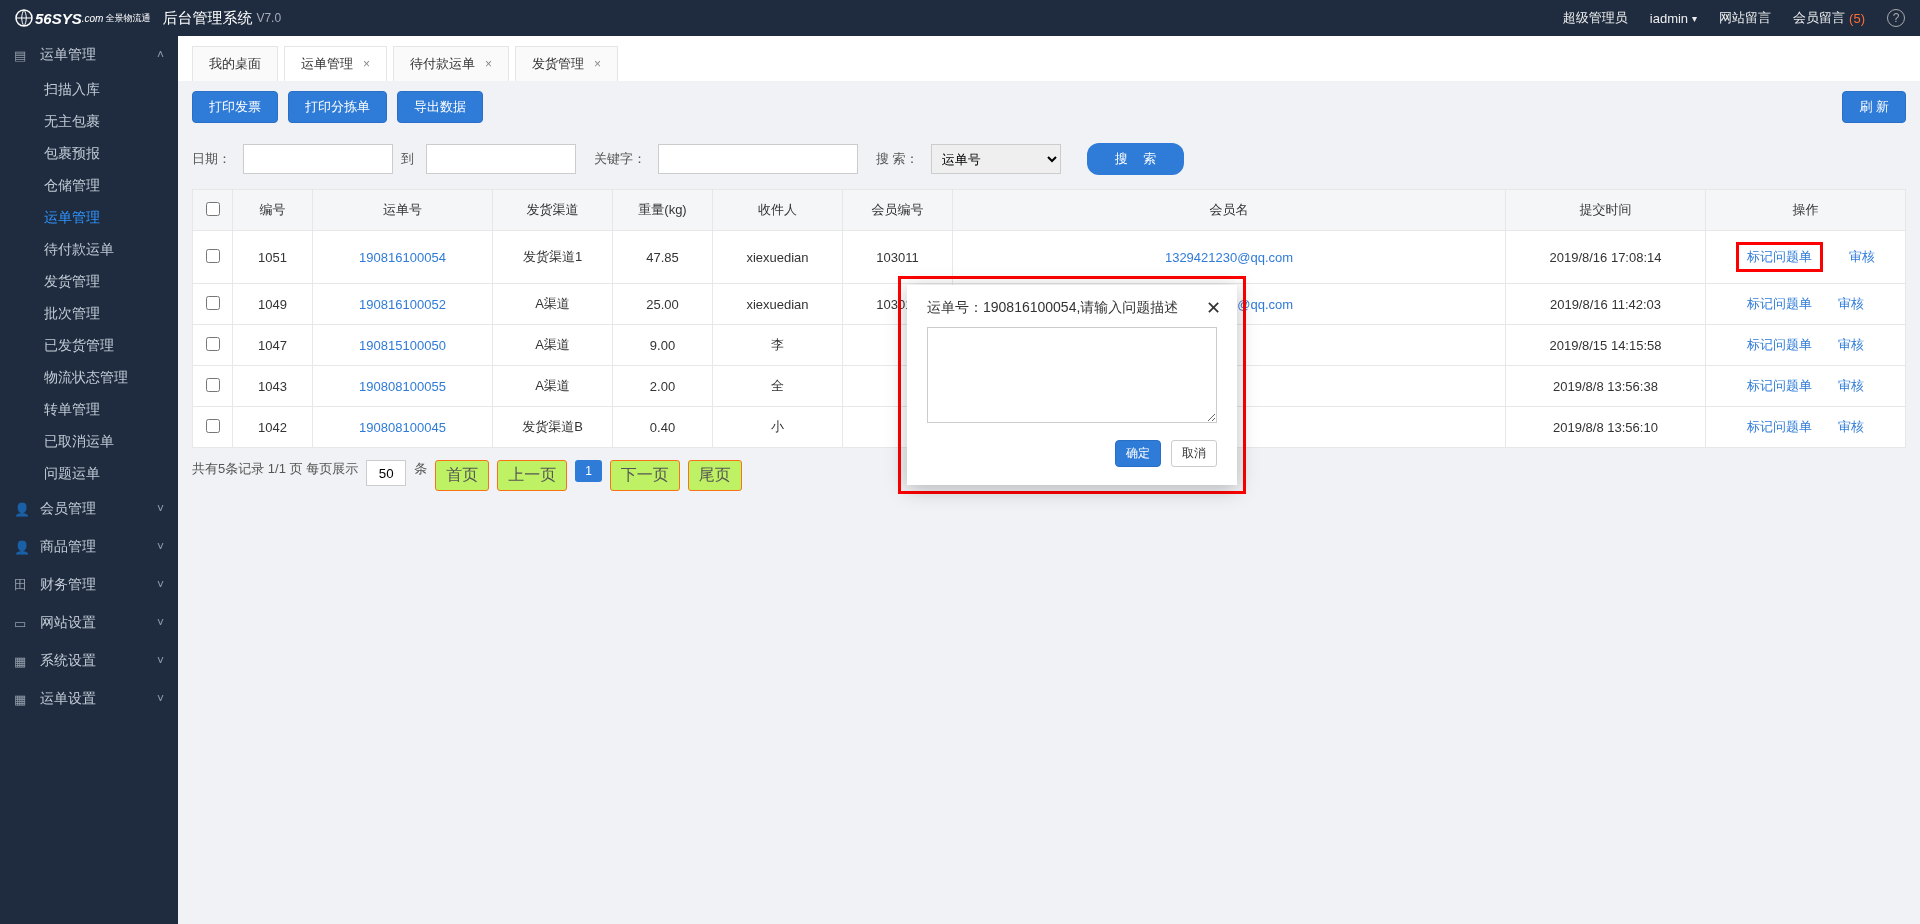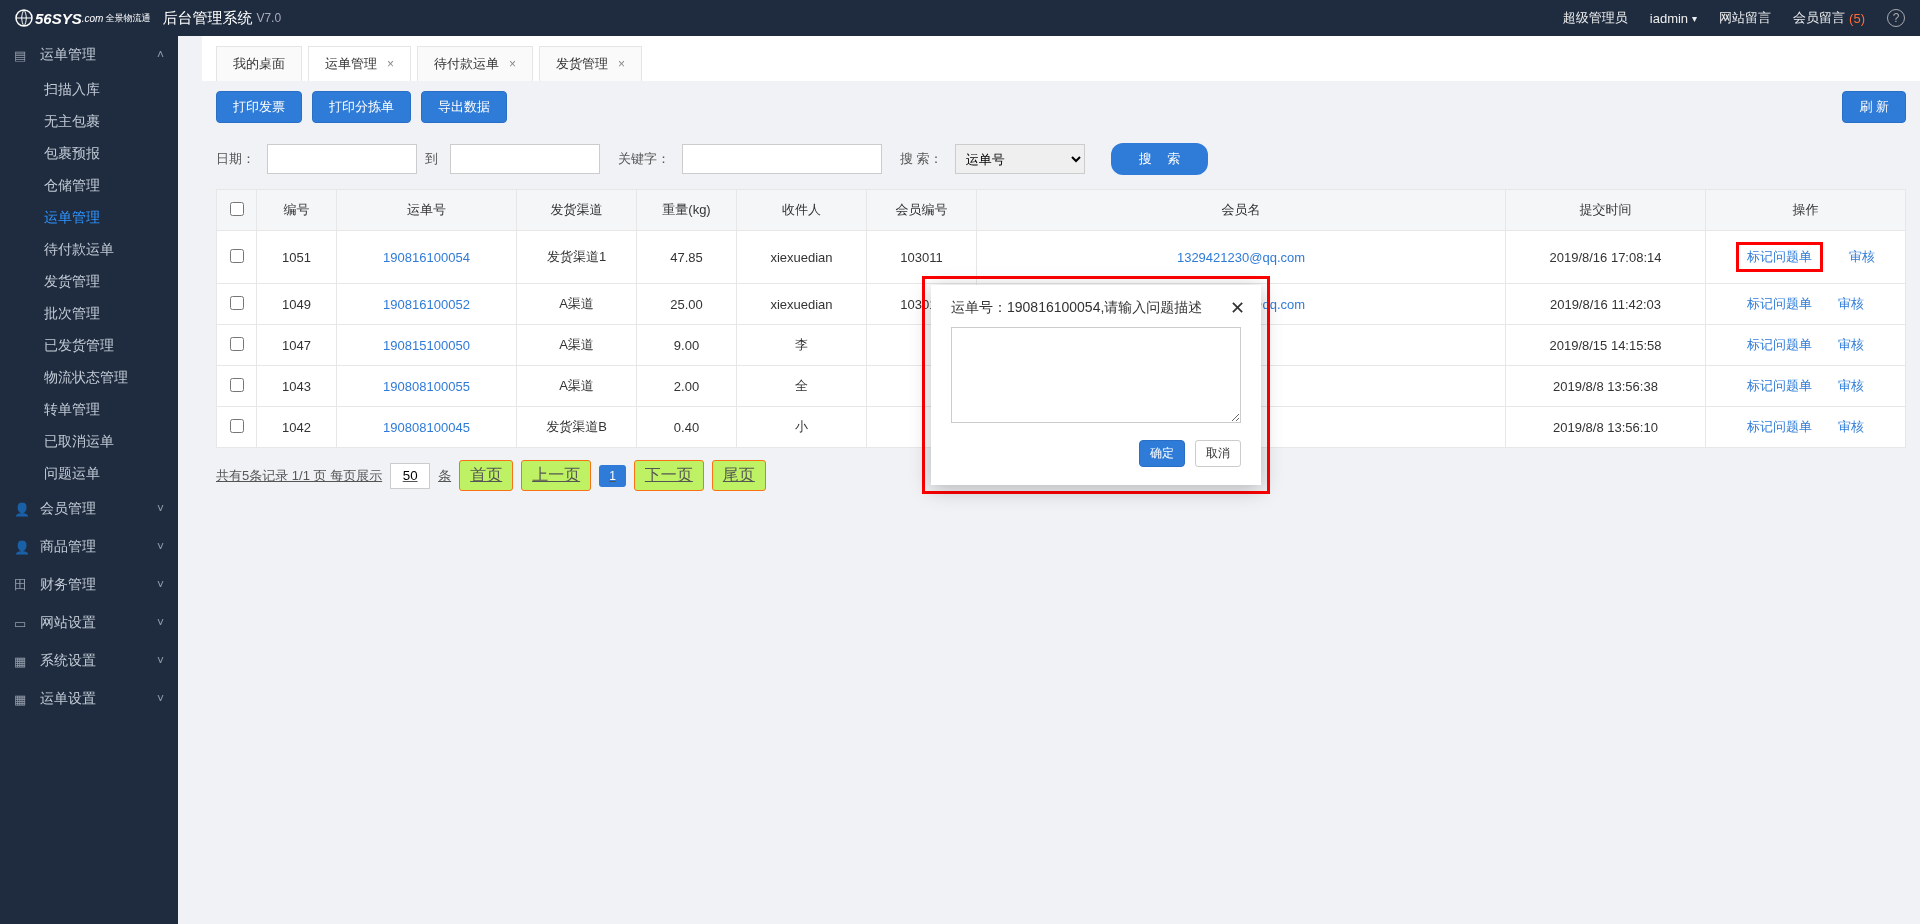--- a/index.html
+++ b/index.html
@@ -16,21 +16,21 @@
 .header .h-item .caret { margin-left: 4px; font-size: 10px; }
 .header .count { color: #ff6b35; margin-left: 4px; }
 .header .help-icon { margin-left: 22px; width: 18px; height: 18px; border: 1.5px solid #aaa; border-radius: 50%; display: inline-flex; align-items: center; justify-content: center; font-size: 12px; color: #aaa; cursor: pointer; }
 .body { flex: 1; display: flex; min-height: 0; }
 .sidebar { width: 178px; background: #1f2c3f; color: #c3cbd6; display: flex; flex-direction: column; }
 .side-item { display: flex; align-items: center; padding: 10px 14px; cursor: pointer; font-size: 14px; }
 .side-item .mi { width: 16px; margin-right: 10px; opacity: .7; font-size: 13px; }
 .side-item .exp { margin-left: auto; font-size: 12px; opacity: .7; }
 .side-sub { padding: 7px 14px 7px 44px; cursor: pointer; font-size: 14px; color: #c3cbd6; }
 .side-sub.active { color: #2f95ff; }
-.main { flex: 1; background: #f0f2f5; display: flex; flex-direction: column; min-width: 0; padding-left: 24px; }
+.main { flex: 1; background: #f0f2f5; display: flex; flex-direction: column; min-width: 0; }
 .tabs { background: #fff; padding: 10px 14px 0 14px; display: flex; gap: 6px; }
 .tab { border: 1px solid #e5e5e5; border-bottom: none; padding: 8px 16px; font-size: 13px; background: #fafafa; cursor: pointer; display: inline-flex; align-items: center; }
 .tab.active { background: #fff; position: relative; }
 .tab .tx { font-size: 12px; color: #888; margin-left: 10px; cursor: pointer; }
 .content { padding: 10px 14px 14px 14px; flex: 1; position: relative; }
 .toolbar { display: flex; gap: 10px; margin-bottom: 20px; }
 .btn { background: #2f7bd8; color: #fff; border: 1px solid #2a6fc6; padding: 6px 16px; font-size: 13px; border-radius: 4px; cursor: pointer; }
 .btn-outline { background: #fff; color: #333; border: 1px solid #ccc; padding: 5px 14px; font-size: 13px; border-radius: 3px; cursor: pointer; }
 .btn-sm { padding: 4px 10px; font-size: 12px; }
 .toolbar .right { margin-left: auto; }
@@ -42,21 +42,21 @@
 .searchbar .w3 { width: 200px; }
 .btn-search { background: #2f7bd8; color: #fff; border-radius: 12px; padding: 7px 22px; letter-spacing: 6px; text-indent: 6px; cursor: pointer; border: none; margin-left: 18px; font-size: 13px; }
 table.data { width: 100%; border-collapse: collapse; background: #fafbfc; font-size: 13px; }
 table.data th, table.data td { border: 1px solid #e7e7e7; padding: 11px 8px; text-align: center; }
 table.data th { background: #f4f6f8; font-weight: normal; color: #333; }
 table.data td { background: #fff; }
 table.data td.link, table.data td .link { color: #2f7bd8; cursor: pointer; }
 .mark-cell { color: #2f7bd8; cursor: pointer; }
 .mark-highlight { border: 3px solid #f00; padding: 3px 8px; display: inline-block; }
 .audit { color: #2f7bd8; cursor: pointer; margin-left: 26px; }
-.pager { display: flex; align-items: center; gap: 8px; margin-top: 12px; font-size: 13px; color: #555; text-decoration: underline; }
+.pager { display: flex; align-items: flex-start; gap: 8px; margin-top: 12px; font-size: 13px; color: #555; }
 .pager .num-input { width: 40px; height: 26px; border: 1px solid #ccc; text-align: center; }
 .pager .pbtn { border: 1px solid #f97316; background: #bef264; padding: 4px 10px; border-radius: 3px; cursor: pointer; font-size: 16px; }
 .pager .pnum { background: #2f7bd8; color: #fff; border-radius: 3px; padding: 4px 10px; font-size: 12px; }
 .modal-wrap { position: absolute; top: 195px; left: 720px; z-index: 100; }
 .modal-hl { border: 3px solid #f00; padding: 6px; }
 .modal { width: 330px; background: #fff; box-shadow: 0 4px 20px rgba(0,0,0,.25); }
 .modal-head { display: flex; align-items: flex-end; padding: 14px 16px 10px 20px; }
 .modal-title { font-size: 14px; color: #333; flex: 1; }
 .modal-close { font-size: 18px; color: #333; cursor: pointer; line-height: 1; }
 .modal-body { padding: 0 20px 14px 20px; }

